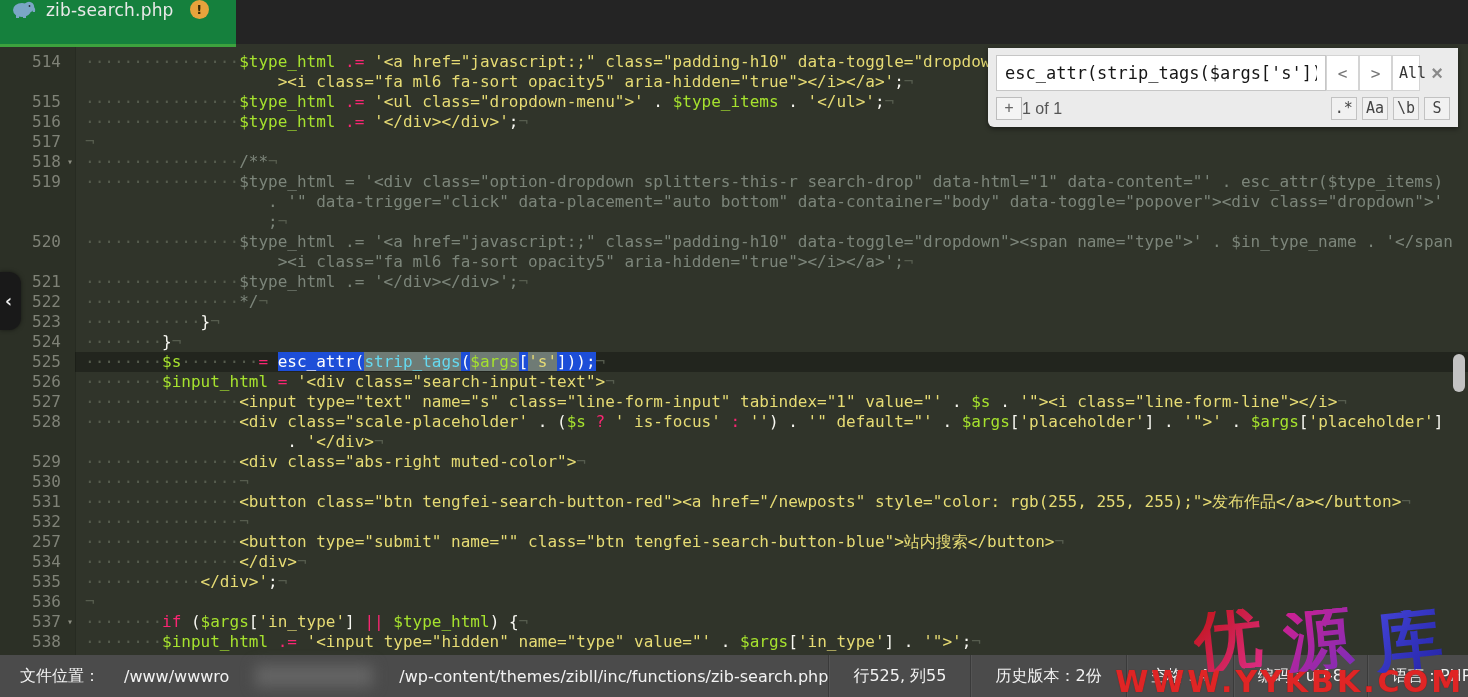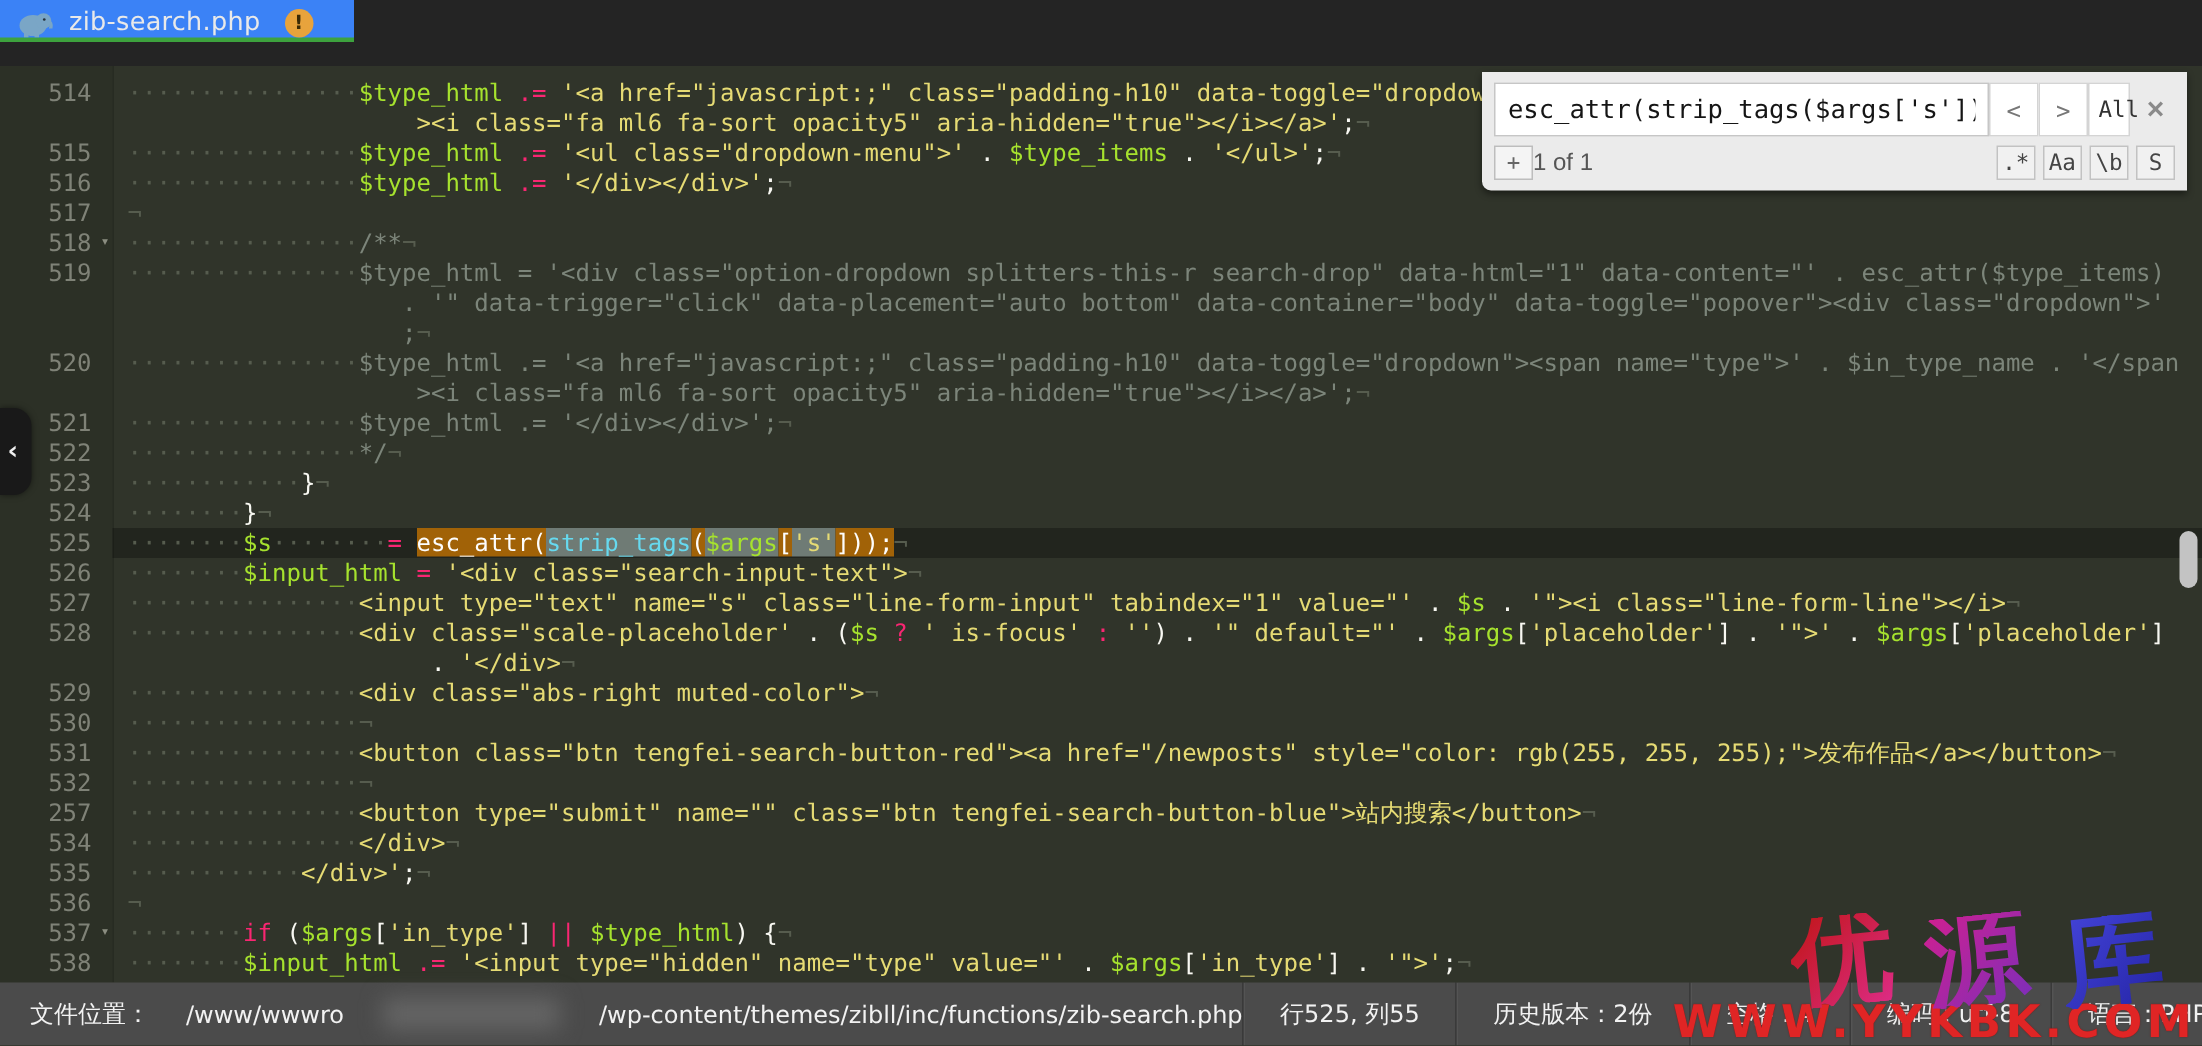--- a/index.html
+++ b/index.html
@@ -1,42 +1,42 @@
 <!DOCTYPE html>
 <html><head>
 <meta charset="utf-8">
 <style>
   html,body{margin:0;padding:0;width:1468px;height:697px;overflow:hidden;background:#30342a;
     font-family:"DejaVu Sans",sans-serif;}
   #stage{position:relative;width:1468px;height:697px;overflow:hidden;}
 
   
   .topbar{position:absolute;left:0;top:0;width:100%;height:44px;background:#242424;z-index:4;}
-  .tab{position:absolute;left:0;top:0;width:236px;height:28px;background:#3b82f6;
-    border-bottom:3px solid #3da23e;display:flex;align-items:flex-end;padding:0 10px;box-sizing:border-box;}
+  .tab{position:absolute;left:0;top:0;width:236px;height:47px;background:#15803d;
+    border-bottom:3px solid #3da23e;display:flex;align-items:flex-start;padding:0 10px;box-sizing:border-box;}
   .tab-title{color:#e9e9e9;font-size:17px;margin-left:10px;letter-spacing:.2px;}
   .warn{margin-left:16px;width:19px;height:19px;border-radius:50%;background:#e8a33c;color:#3a2a05;
     font-weight:bold;font-size:13px;line-height:19px;text-align:center;flex:none;}
 
   
   .editor{position:absolute;left:0;top:44px;right:0;bottom:42px;overflow:hidden;background:#30342a;}
   .gutter-bg{position:absolute;left:0;top:0;bottom:0;width:75px;background:#2c3026;border-right:1px solid #272b22;}
   .code-lines{position:absolute;left:0;top:8px;right:0;
     font-family:"DejaVu Sans Mono",monospace;font-size:16px;}
   .line{display:flex;position:relative;}
   .line.active .code-cell{background:rgba(0,0,0,0.28);}
   .gutter-cell{width:75px;flex:none;text-align:right;padding-right:14px;box-sizing:border-box;
     color:#7f8277;height:100%;line-height:20px;position:relative;}
   .fold{position:absolute;right:2px;top:0;font-size:10px;color:#8b8d81;}
   .code-cell{flex:1;min-width:0;padding-left:10px;}
   .crow{white-space:pre;height:20px;line-height:20px;}
   .t-p{color:#f8f8f2}.t-v{color:#a6e22e}.t-o{color:#f92672}.t-k{color:#f92672}
   .t-s{color:#e6db74}.t-c{color:#7c857a}
   .t-w{color:#565c4e}.t-n{color:#565c4e}
-  .t-Hp{background:#a16207;color:#fdfdfd}.t-Hb{background:#6f7b75;color:#66d9ef}
+  .t-Hp{background:#1d4ed8;color:#fdfdfd}.t-Hb{background:#6f7b75;color:#66d9ef}
   .t-Hv{background:#6f7b75;color:#a6e22e}.t-Hs{background:#6f7b75;color:#e6db74}
 
   .scroll-thumb{position:absolute;right:3px;top:354px;width:12px;height:38px;background:#c3c3c3;
     border-radius:6px;z-index:3;}
 
   .collapse-handle{position:absolute;left:0;top:272px;width:21px;height:58px;background:#191919;
     border-radius:0 12px 12px 0;z-index:6;display:flex;align-items:center;justify-content:center;
     box-shadow:0 0 4px rgba(0,0,0,.5);}
   .collapse-handle span{color:#f0f0f0;font-size:17px;font-weight:bold;margin-left:-4px;}
 

